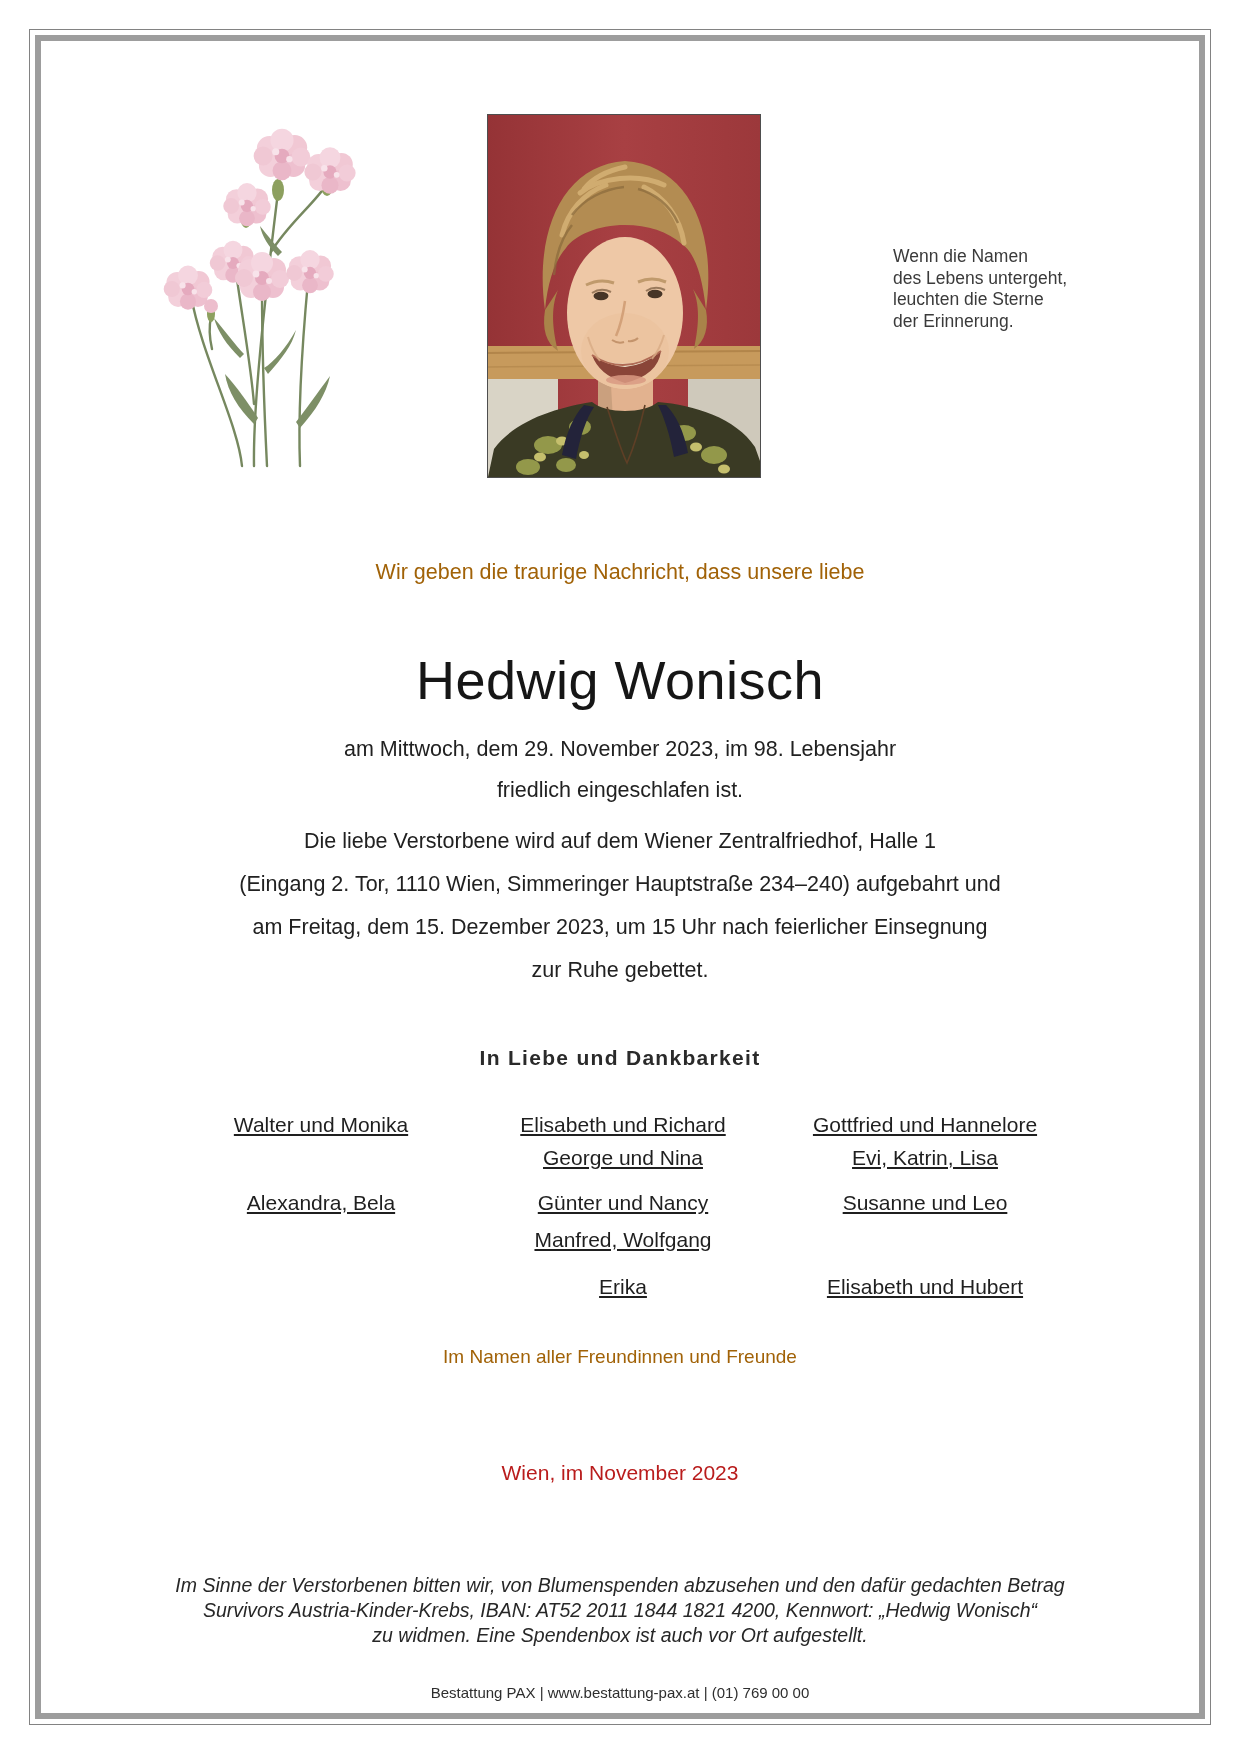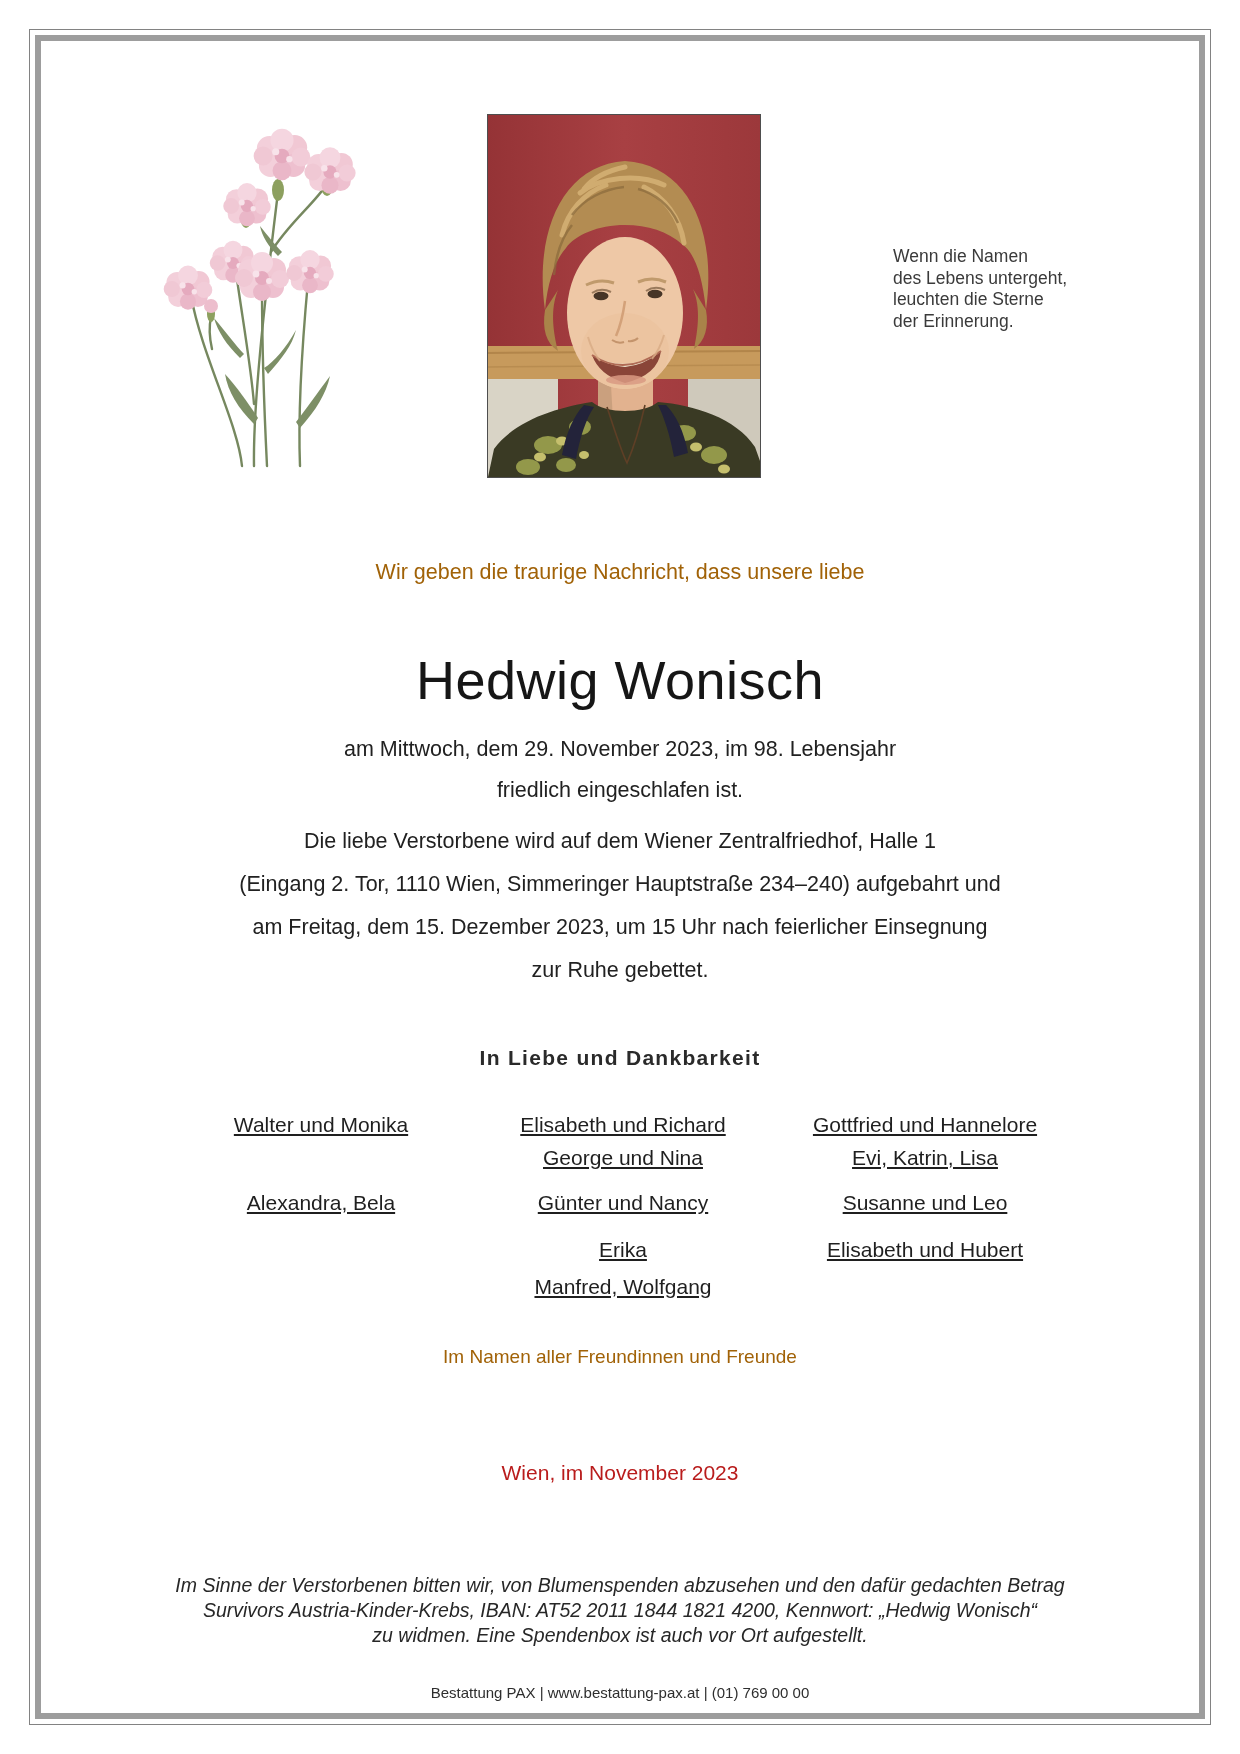--- a/index.html
+++ b/index.html
@@ -241,29 +241,29 @@
   <div class="mourner-row r3">
     <span></span>
     <span>George und Nina</span>
     <span>Evi, Katrin, Lisa</span>
   </div>
   <div class="mourner-row r2">
     <span>Alexandra, Bela</span>
     <span>Günter und Nancy</span>
     <span>Susanne und Leo</span>
   </div>
+  <div class="mourner-row r5">
+    <span></span>
+    <span>Manfred, Wolfgang</span>
+    <span></span>
+  </div>
   <div class="mourner-row r4">
     <span></span>
     <span>Erika</span>
     <span>Elisabeth und Hubert</span>
-  </div>
-  <div class="mourner-row r5">
-    <span></span>
-    <span>Manfred, Wolfgang</span>
-    <span></span>
   </div>
 </div>
 
 <div class="abs centered friends">Im Namen aller Freundinnen und Freunde</div>
 <div class="abs centered place-date">Wien, im November 2023</div>
 
 <div class="abs centered donation">
   <div>Im Sinne der Verstorbenen bitten wir, von Blumenspenden abzusehen und den dafür gedachten Betrag</div>
   <div>Survivors Austria-Kinder-Krebs, IBAN: AT52 2011 1844 1821 4200, Kennwort: „Hedwig Wonisch“</div>
   <div>zu widmen. Eine Spendenbox ist auch vor Ort aufgestellt.</div>

